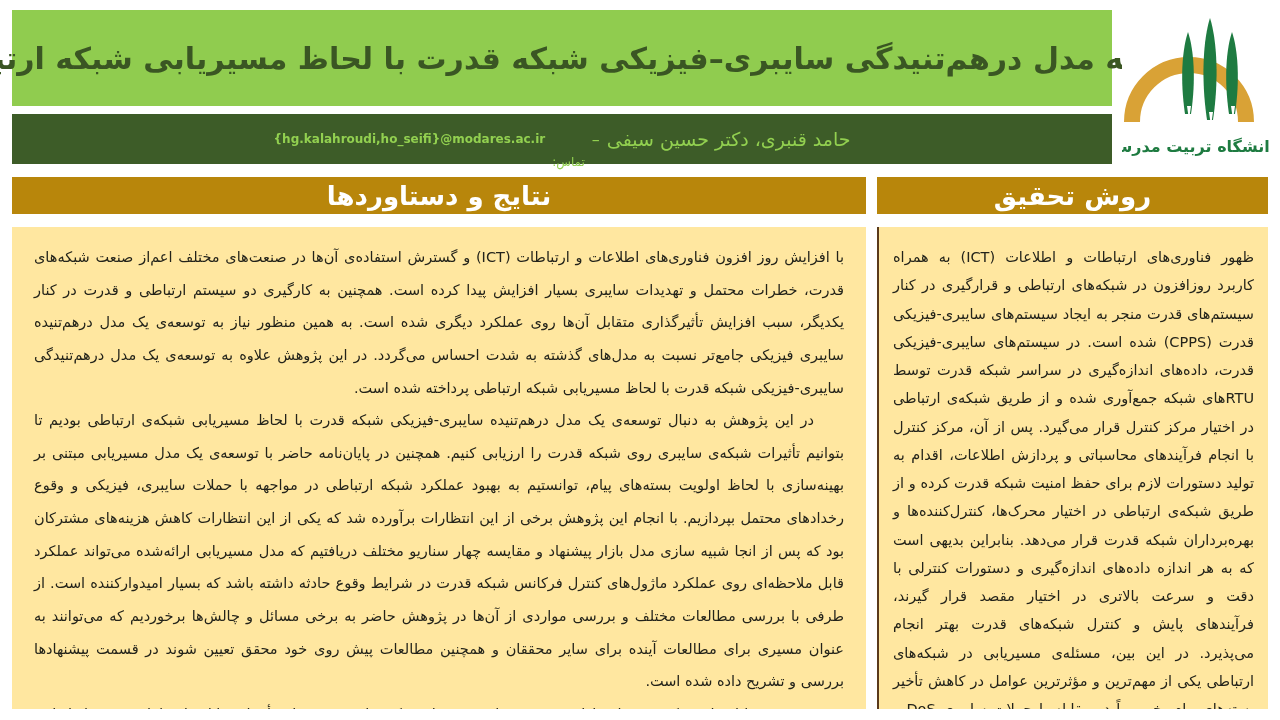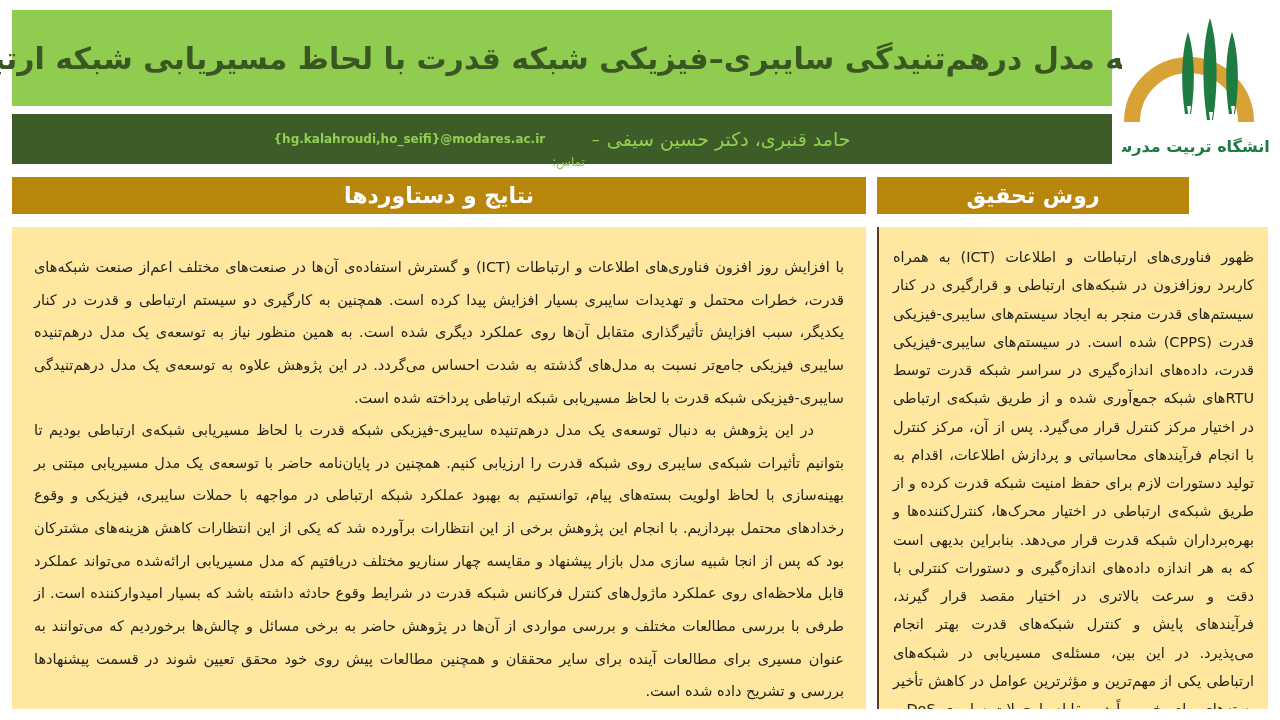--- a/index.html
+++ b/index.html
@@ -24,29 +24,29 @@
   .authors-band .names{font-size:19px;font-weight:normal;color:#92D050;}
   .authors-band .sep{font-size:16px;color:#92D050;}
   .authors-band .contact-label{font-size:12px;color:#92D050;margin-top:46px;}
   .authors-band .email{font-size:12px;font-weight:bold;color:#92D050;direction:ltr;unicode-bidi:embed;}
   
   .logo{left:1122px;top:2px;width:148px;height:166px;background:#ffffff;}
   
   .sec-header{
     top:177px;height:37px;background:#B8860B;color:#ffffff;
     display:flex;align-items:center;justify-content:center;
-    font-size:22px;font-weight:bold;
+    font-size:26px;font-weight:bold;
   }
   .sec-header.results{left:12px;width:854px;}
-  .sec-header.method{left:877px;width:312px;}
+  .sec-header.method{left:877px;width:391px;}
   
   .box{
     top:227px;height:482px;background:#FFE7A0;overflow:hidden;color:#23231a;
   }
-  .box.results{left:12px;width:854px;padding:24px 22px 10px 22px;}
+  .box.results{left:12px;width:854px;padding:14px 22px 10px 22px;}
   .box.method{left:877px;width:391px;padding:16px 14px 10px 14px;border-left:2px solid #5A3A1A;}
   .box p{margin:0;text-align:justify;}
   .box.results p{font-size:14.5px;line-height:2.25;}
   .box.method p{font-size:14.5px;line-height:1.95;}
   .box p.indent{text-indent:30px;}
 </style>
 </head>
 <body>
 
 <div class="abs title-band">

